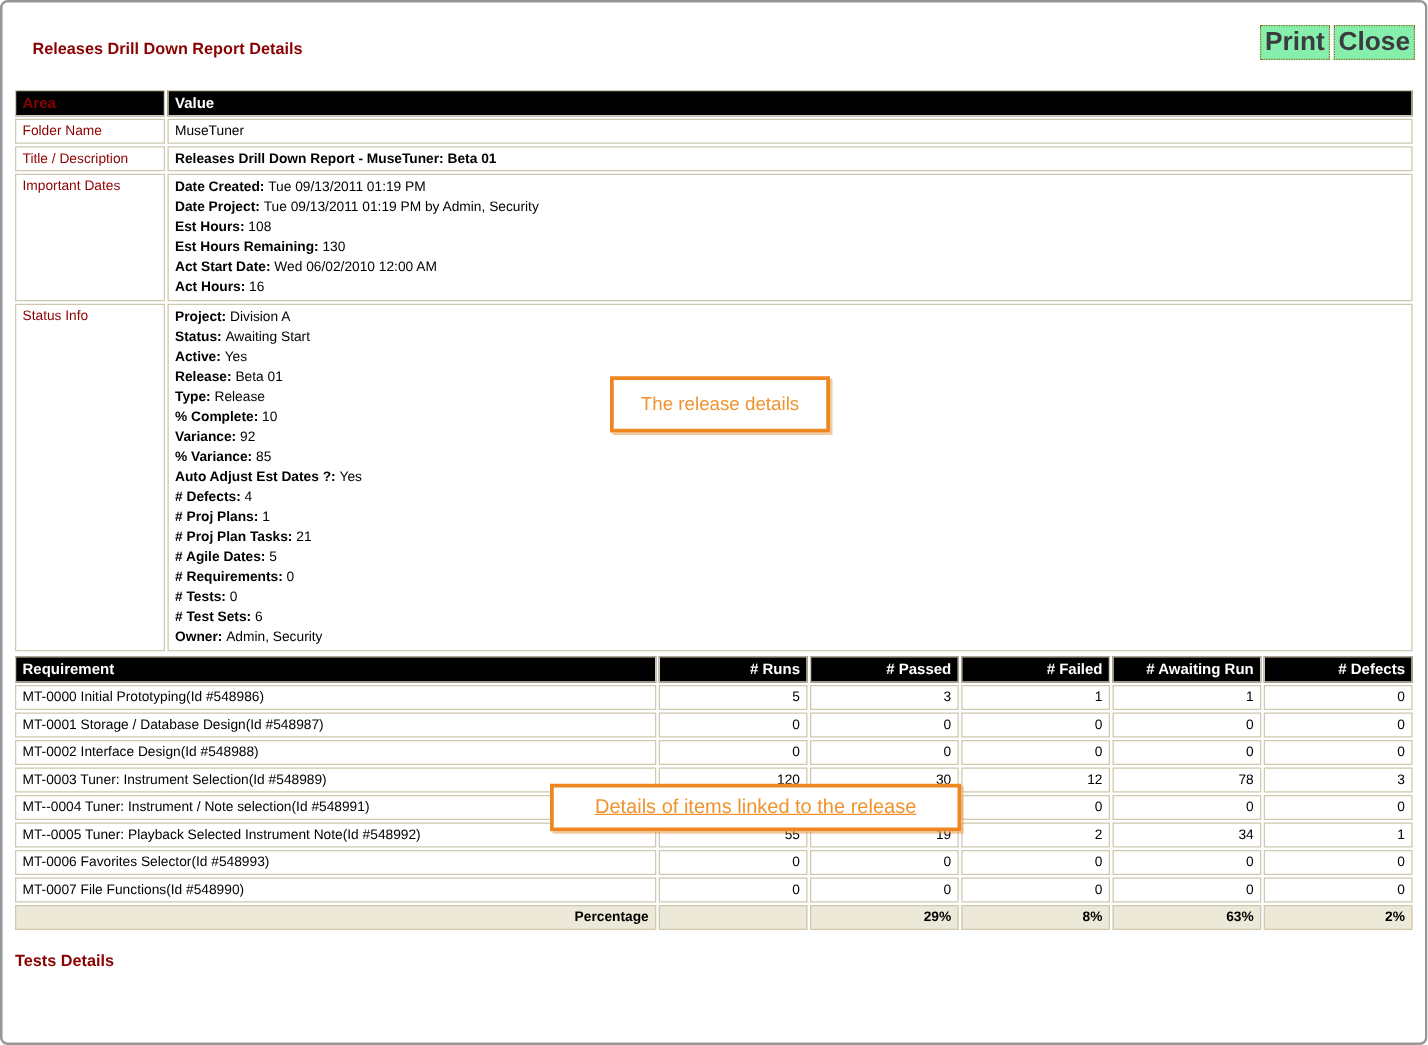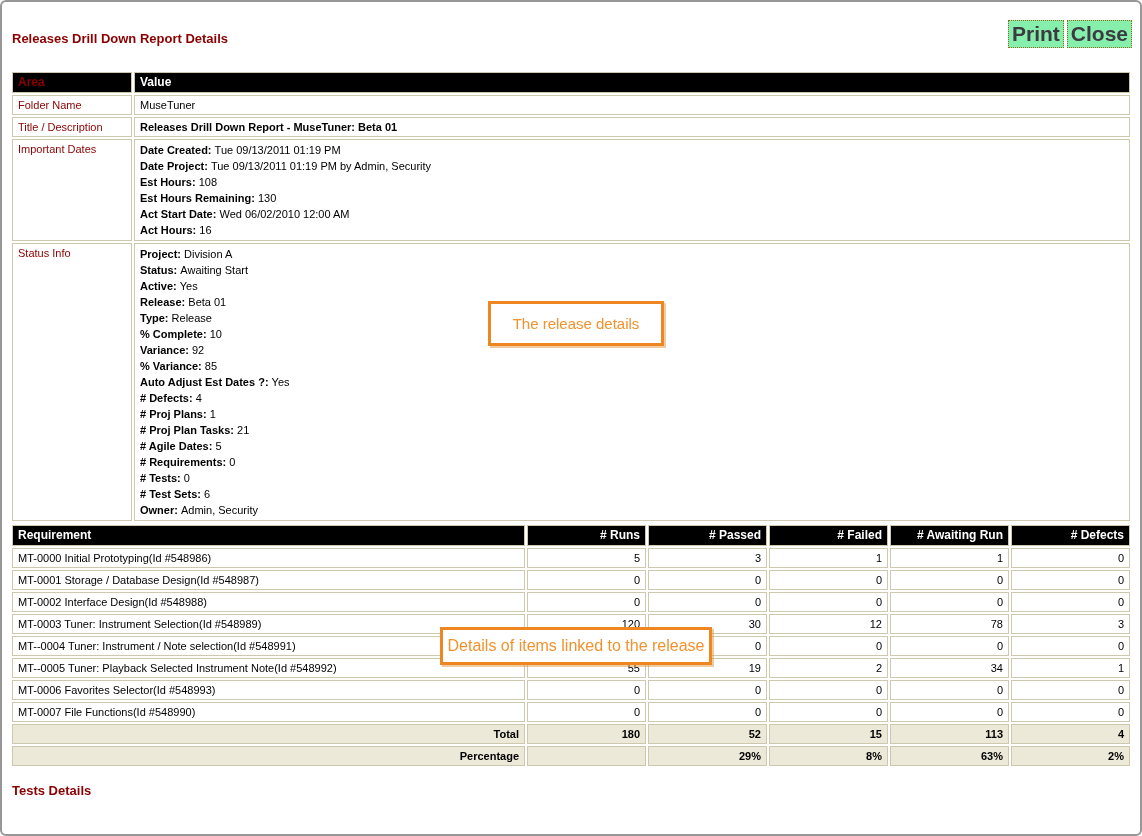--- a/index.html
+++ b/index.html
@@ -5,21 +5,21 @@
   html,body { margin:0; padding:0; background:#fff; }
   body { font-family:"Liberation Sans","DejaVu Sans",sans-serif; }
 
   .page {
     position:relative; width:1142px; height:836px; box-sizing:border-box;
     border:2px solid #979797; border-radius:6px; background:#fff; overflow:hidden;
   }
   .content { padding:0 8px; }
 
   .report-title {
-    margin:29px 0 0 2px; font-size:13px; font-weight:bold; color:#8B0000; line-height:15px;
+    margin:29px 0 0 16px; font-size:13px; font-weight:bold; color:#8B0000; line-height:15px;
   }
   .section-heading {
     margin:17px 0 15px 2px; font-size:13px; font-weight:bold; color:#8B0000; line-height:15px;
   }
   .tests-heading { margin-top:15px; }
 
   .btn-bar { position:absolute; top:18px; right:8px; }
   .btn {
     display:inline-block; margin-left:3px; padding:0 3px;
     background:#86efac; border:1px dotted #8F6B17; color:#3B3B41;
@@ -48,21 +48,21 @@
   .req-table .sum-label { text-align:right; }
 
   .annotation {
     position:absolute; box-sizing:border-box; background:#fff;
     border:3px solid #EE8722; color:#F0922E;
     display:flex; align-items:center; justify-content:center;
     box-shadow:2px 2px 0 rgba(222,139,49,0.45);
     text-align:center;
   }
   .annotation-1 { left:486px; top:299px; width:176px; height:45px; font-size:15px; }
-  .annotation-2 { left:438px; top:625px; width:272px; height:38px; font-size:16px; }
+  .annotation-2 { left:438px; top:625px; width:329px; height:38px; font-size:16px;text-decoration:underline; }
 </style>
 </head>
 <body>
 
 <div class="page">
   <div class="btn-bar">
     <span class="btn">Print</span><span class="btn">Close</span>
   </div>
 
   <div class="content">
@@ -191,28 +191,20 @@
           </tr>
           <tr>
             <td class="req-col">MT-0007 File Functions(Id #548990)</td>
             <td class="num-col num">0</td>
             <td class="num-col num">0</td>
             <td class="num-col num">0</td>
             <td class="num-col num">0</td>
             <td class="num-col num">0</td>
           </tr>
           <tr class="summary-row">
-            <td class="req-col sum-label">Total</td>
-            <td class="num-col num">180</td>
-            <td class="num-col num">52</td>
-            <td class="num-col num">15</td>
-            <td class="num-col num">113</td>
-            <td class="num-col num">4</td>
-          </tr>
-          <tr class="summary-row">
             <td class="req-col sum-label">Percentage</td>
             <td class="num-col num"></td>
             <td class="num-col num">29%</td>
             <td class="num-col num">8%</td>
             <td class="num-col num">63%</td>
             <td class="num-col num">2%</td>
           </tr>
         </tbody>
     </table>
 

